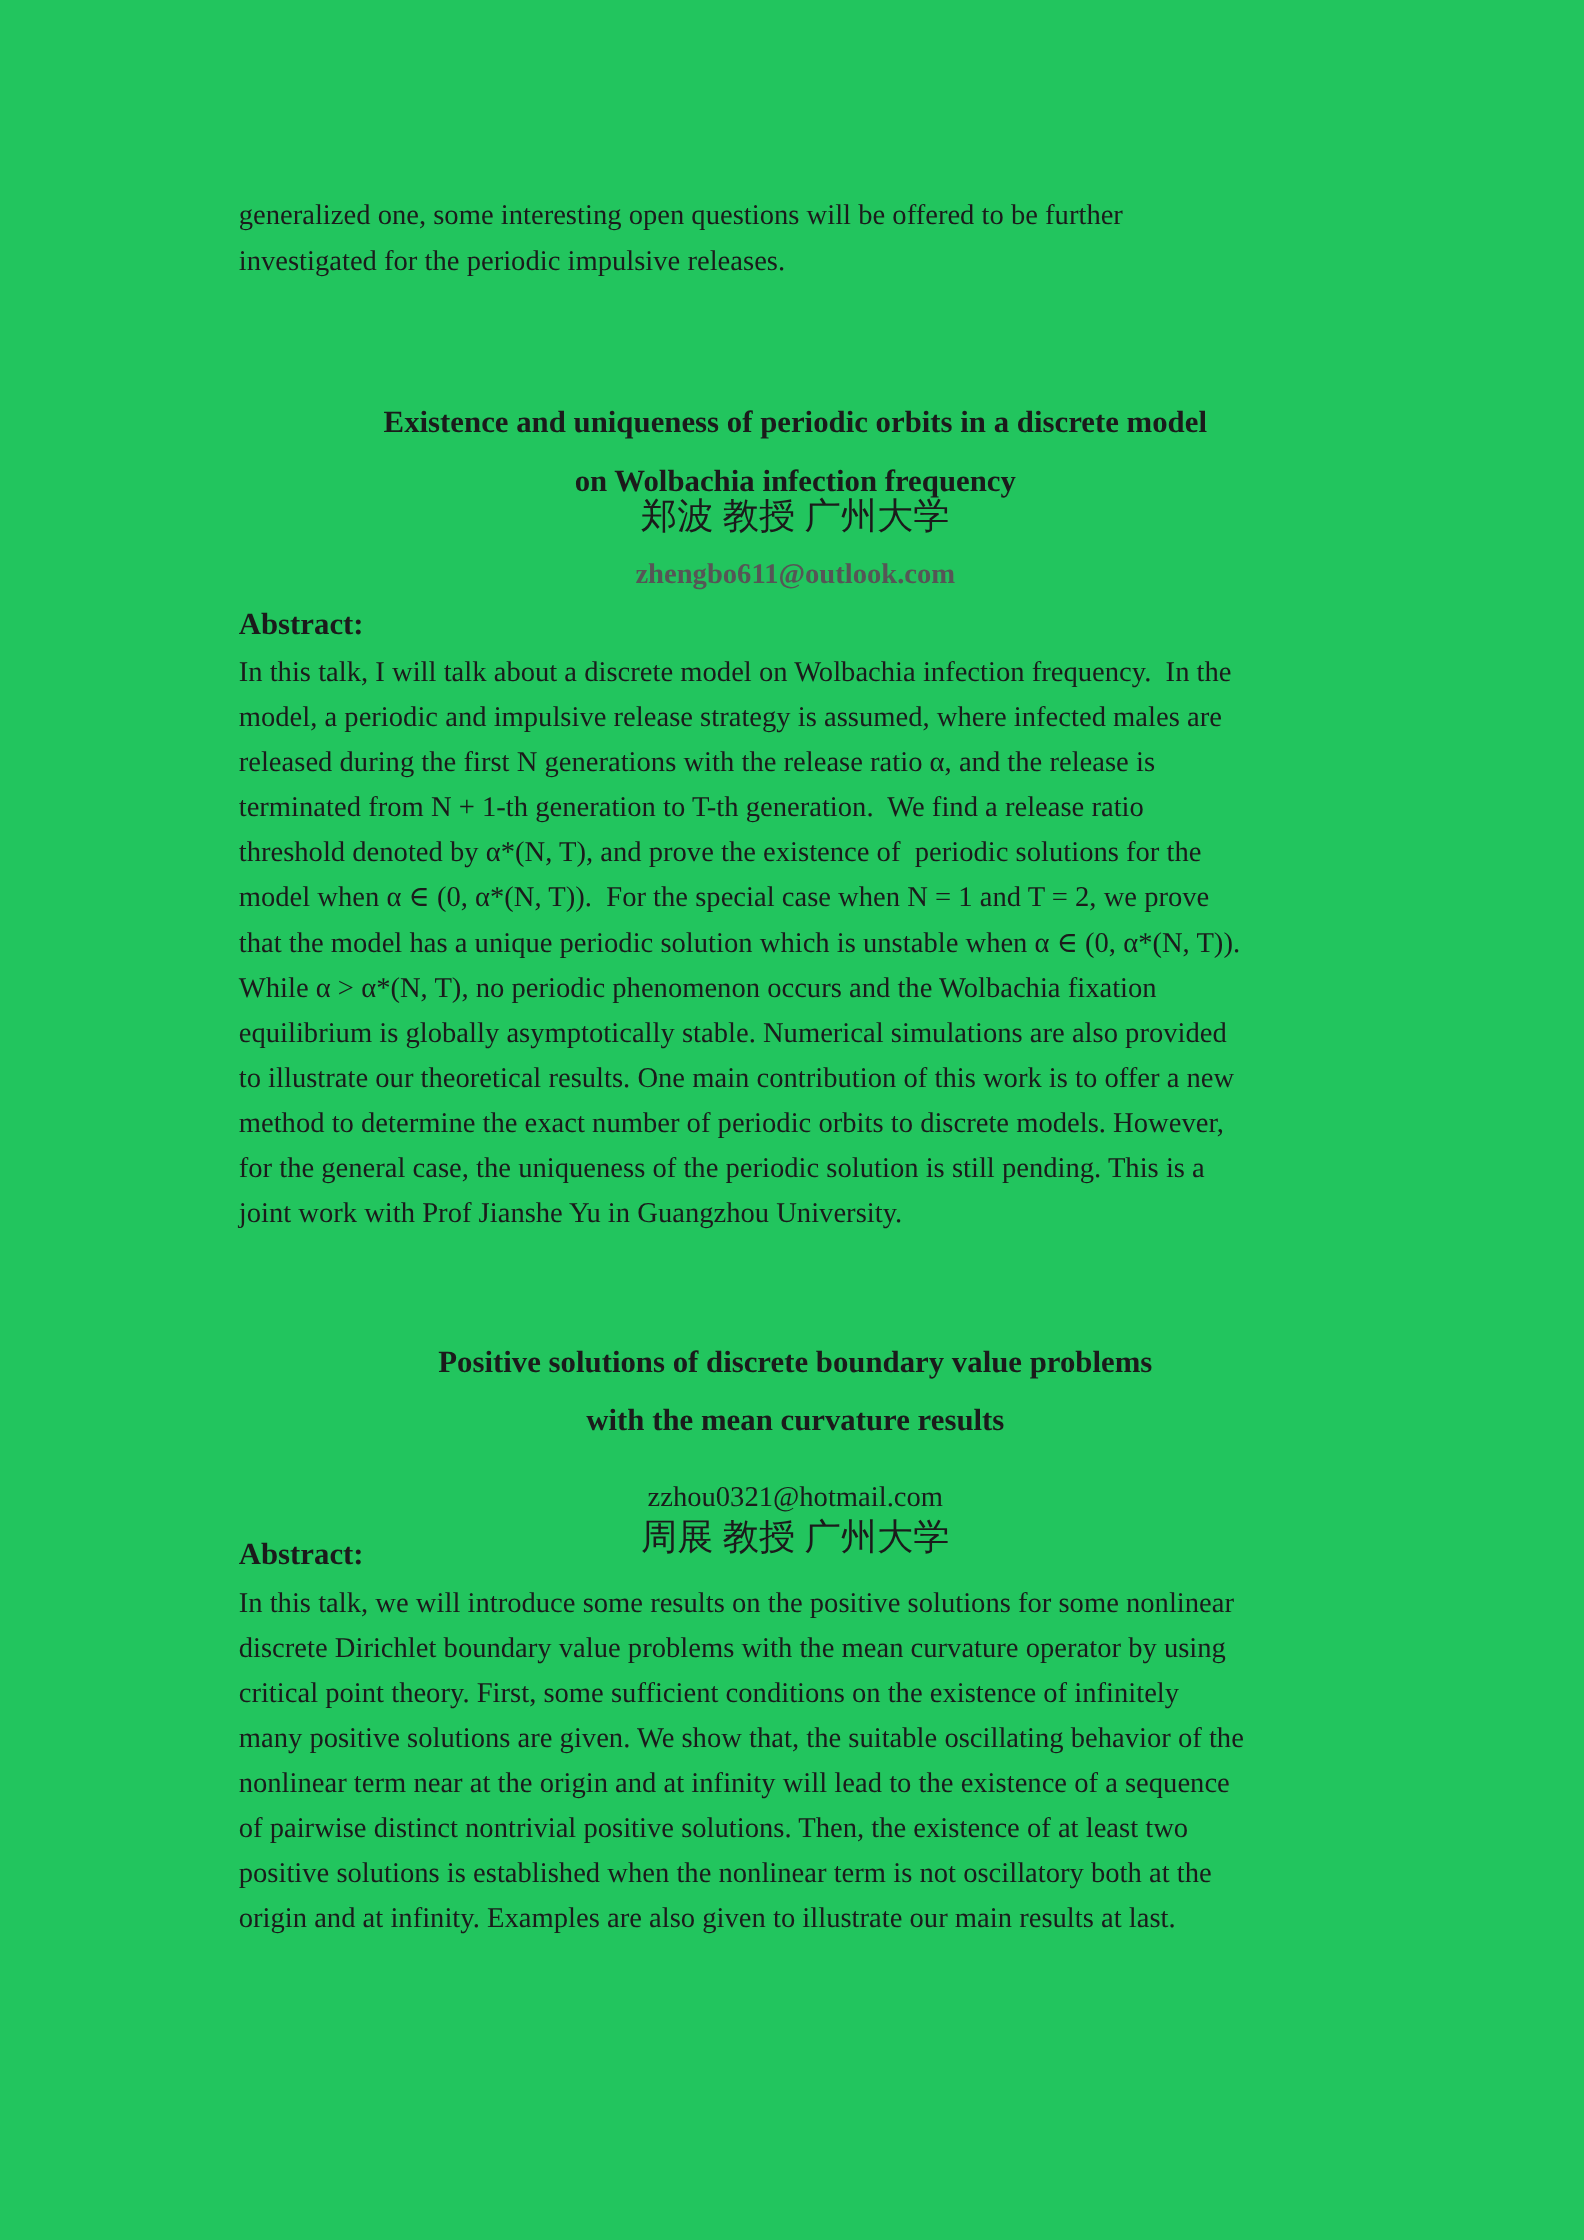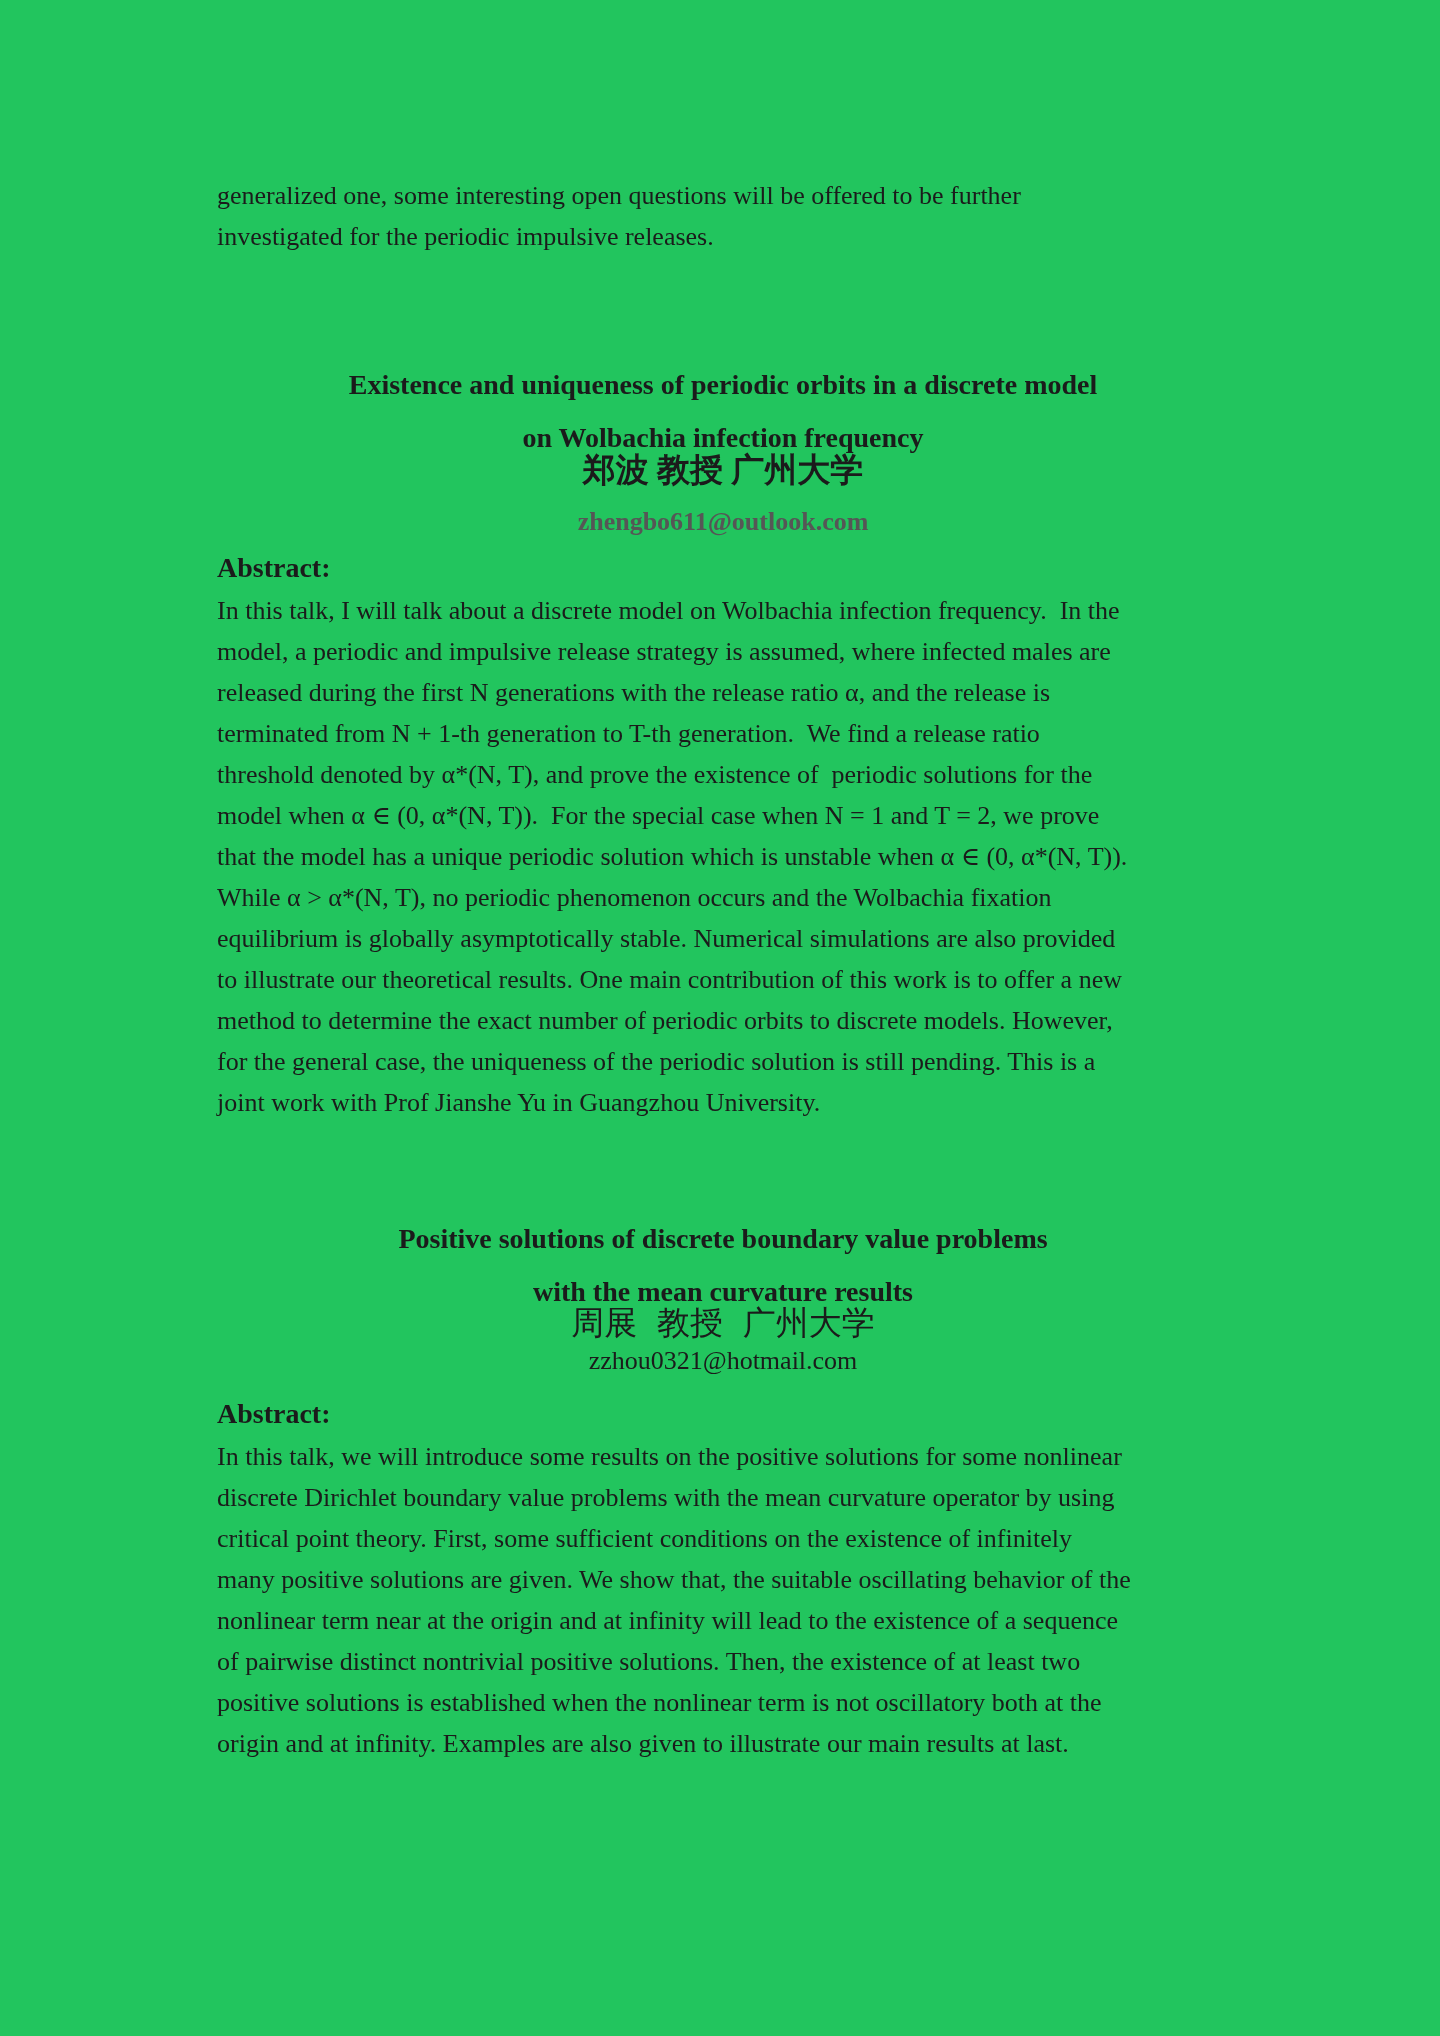--- a/index.html
+++ b/index.html
@@ -53,21 +53,21 @@
       <div class="bline">generalized one, some interesting open questions will be offered to be further</div>
       <div class="bline">investigated for the periodic impulsive releases.</div>
     </div>
 
   <div>
     <div class="content-block talk-title" style="top: 358px;">
         <div class="tline">Existence and uniqueness of periodic orbits in a discrete model</div>
         <div class="tline">on Wolbachia infection frequency</div>
       </div>
 
-    <div class="content-block speaker-line" style="top: 450px; font-weight: bold;">郑波 教授 广州大学</div>
+    <div class="content-block speaker-line" style="top: 450px;">郑波 教授 广州大学</div>
 
     <div class="content-block email-line email-muted" style="top: 505px; font-weight: bold;">zhengbo611@outlook.com</div>
 
     <div class="content-block abstract-label" style="top: 548px;">Abstract:</div>
 
     <div class="content-block body-text" style="top: 590px;">
         <div class="bline">In this talk, I will talk about a discrete model on Wolbachia infection frequency.  In the</div>
         <div class="bline">model, a periodic and impulsive release strategy is assumed, where infected males are</div>
         <div class="bline">released during the first N generations with the release ratio α, and the release is</div>
         <div class="bline">terminated from N + 1-th generation to T-th generation.  We find a release ratio</div>
@@ -82,21 +82,21 @@
         <div class="bline">joint work with Prof Jianshe Yu in Guangzhou University.</div>
       </div>
   </div>
 
   <div>
     <div class="content-block talk-title" style="top: 1212px;">
         <div class="tline">Positive solutions of discrete boundary value problems</div>
         <div class="tline">with the mean curvature results</div>
       </div>
 
-    <div class="content-block speaker-line" style="top: 1306px; font-family: Liberation Mono, monospace;">周展 教授 广州大学</div>
+    <div class="content-block speaker-line" style="top: 1378px;">周展 教授 广州大学</div>
 
     <div class="content-block email-line email-dark" style="top: 1344px;">zzhou0321@hotmail.com</div>
 
     <div class="content-block abstract-label" style="top: 1394px;">Abstract:</div>
 
     <div class="content-block body-text" style="top: 1436px;">
         <div class="bline">In this talk, we will introduce some results on the positive solutions for some nonlinear</div>
         <div class="bline">discrete Dirichlet boundary value problems with the mean curvature operator by using</div>
         <div class="bline">critical point theory. First, some sufficient conditions on the existence of infinitely</div>
         <div class="bline">many positive solutions are given. We show that, the suitable oscillating behavior of the</div>

